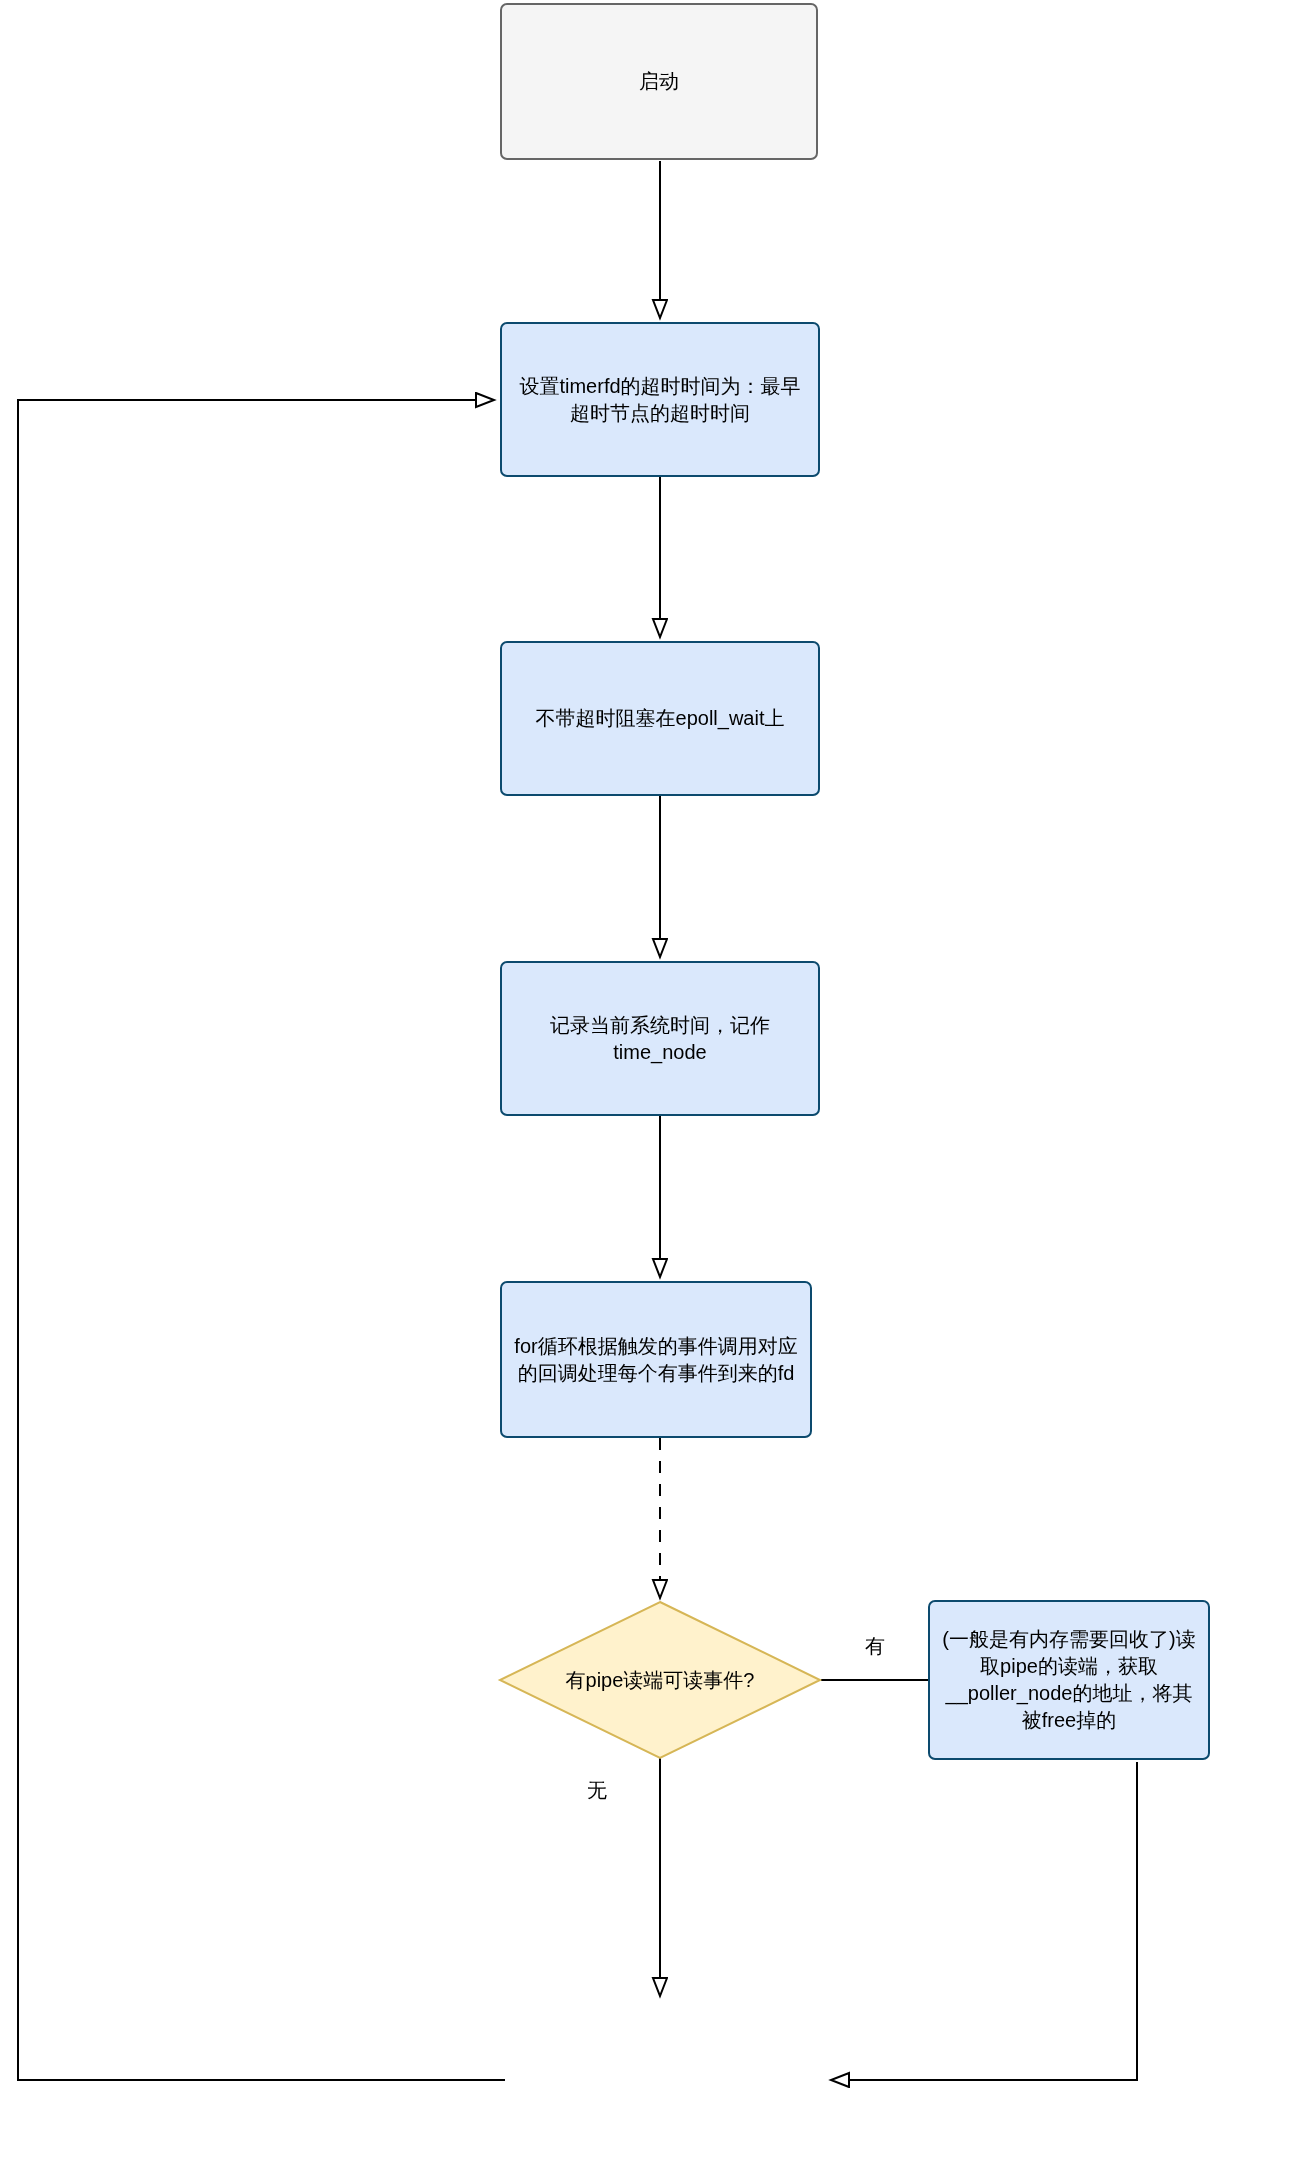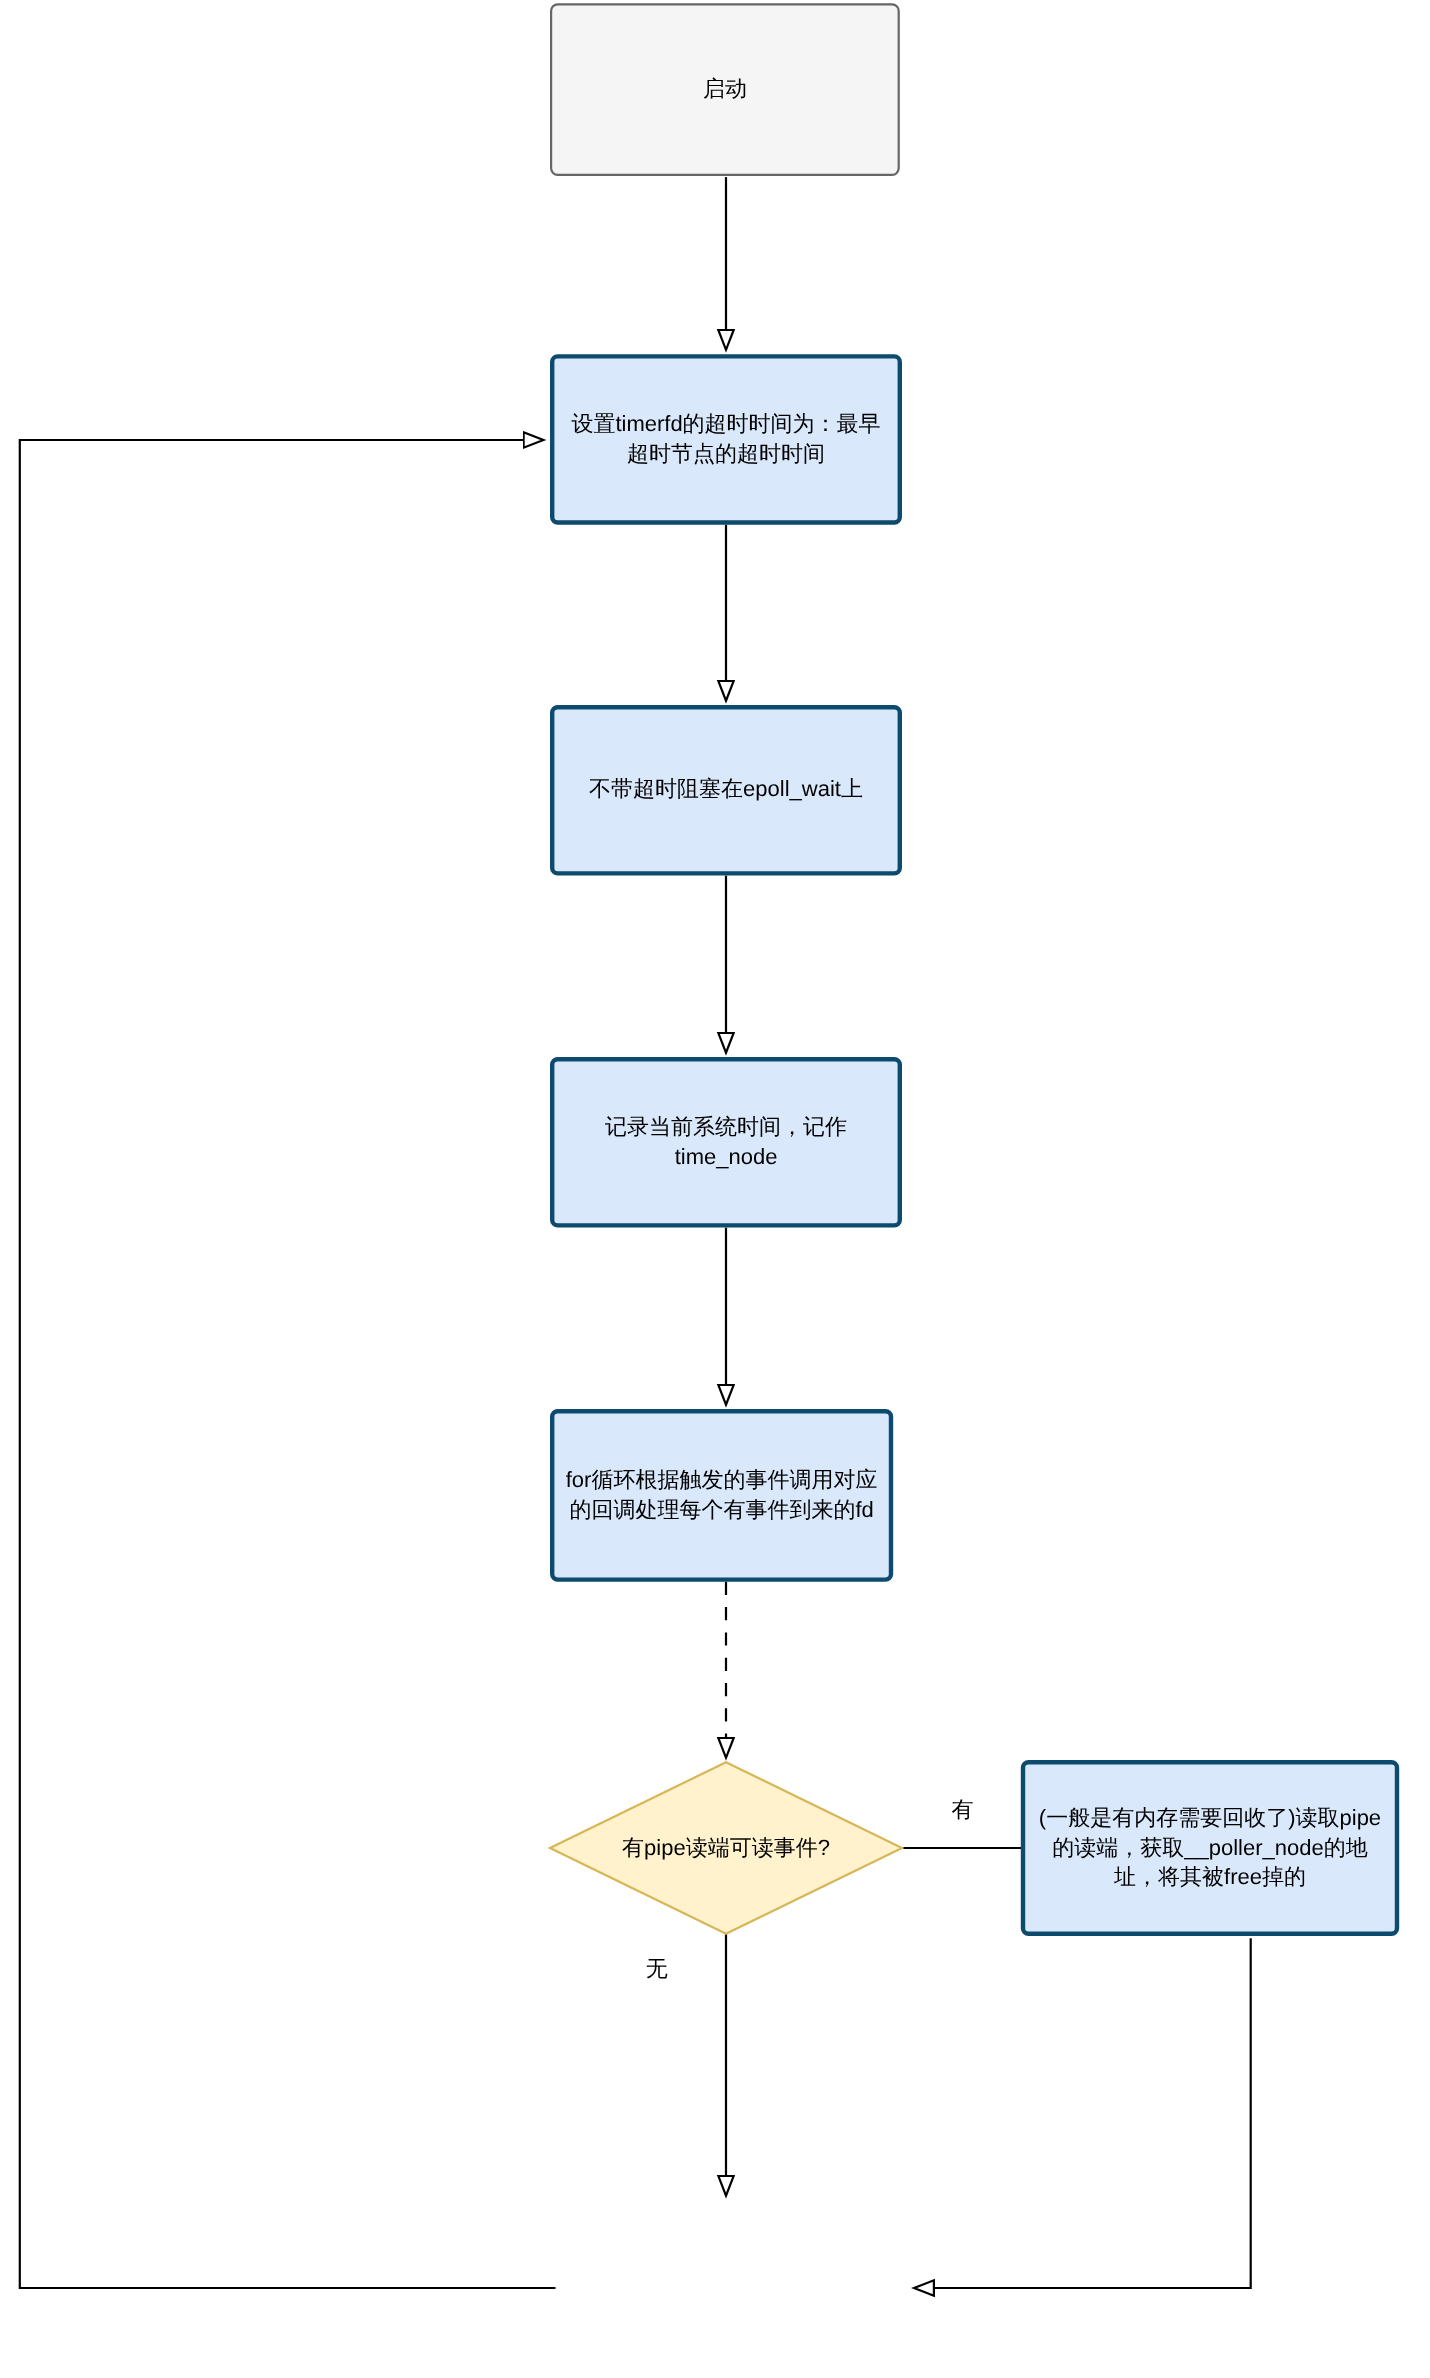--- a/index.html
+++ b/index.html
@@ -7,21 +7,21 @@
     position:relative;width:1300px;height:2162px;background:#ffffff;overflow:hidden;
     font-family:"Liberation Sans","DejaVu Sans",sans-serif;
   }
   svg.edges{position:absolute;left:0;top:0;width:1300px;height:2162px;}
   .node{
     position:absolute;box-sizing:border-box;
     display:flex;align-items:center;justify-content:center;
     text-align:center;font-size:20px;line-height:1.35;color:#000;
     border-radius:7px;padding:4px 8px;
   }
-  .node.process{background:#dae8fc;border:4px solid #0c4a6e;}
+  .node.process{background:#dae8fc;border:2px solid #0c4a6e;}
   .node.terminator{background:#f5f5f5;border:2px solid #666666;}
   .decision-label{
     position:absolute;box-sizing:border-box;text-align:center;
     font-size:20px;line-height:1.3;color:#000;
   }
   .edge-label{
     position:absolute;box-sizing:border-box;text-align:center;
     font-size:20px;line-height:1.3;color:#000;background:#ffffff;
   }
 </style>
@@ -55,20 +55,20 @@
   <div class="node process" style="left:500px;top:322px;width:320px;height:155px;">设置timerfd的超时时间为：最早超时节点的超时时间</div>
 
   <div class="node process" style="left:500px;top:961px;width:320px;height:155px;">记录当前系统时间，记作time_node</div>
 
   <div class="node process" style="left:500px;top:641px;width:320px;height:155px;">不带超时阻塞在epoll_wait上</div>
 
   <div class="node process" style="left:500px;top:1281px;width:312px;height:157px;">for循环根据触发的事件调用对应的回调处理每个有事件到来的fd</div>
 
   <div class="decision-label" style="left:510px;top:1667px;width:300px;">有pipe读端可读事件?</div>
 
-  <div class="node process" style="left:928px;top:1600px;width:344px;height:160px;">(一般是有内存需要回收了)读取pipe的读端，获取__poller_node的地址，将其被free掉的</div>
+  <div class="node process" style="left:928px;top:1600px;width:282px;height:160px;">(一般是有内存需要回收了)读取pipe的读端，获取__poller_node的地址，将其被free掉的</div>
 
 
   <div class="edge-label" style="left:855px;top:1633px;width:40px;">有</div>
 
   <div class="edge-label" style="left:577px;top:1777px;width:40px;">无</div>
 
 </div>
 
 </body></html>

